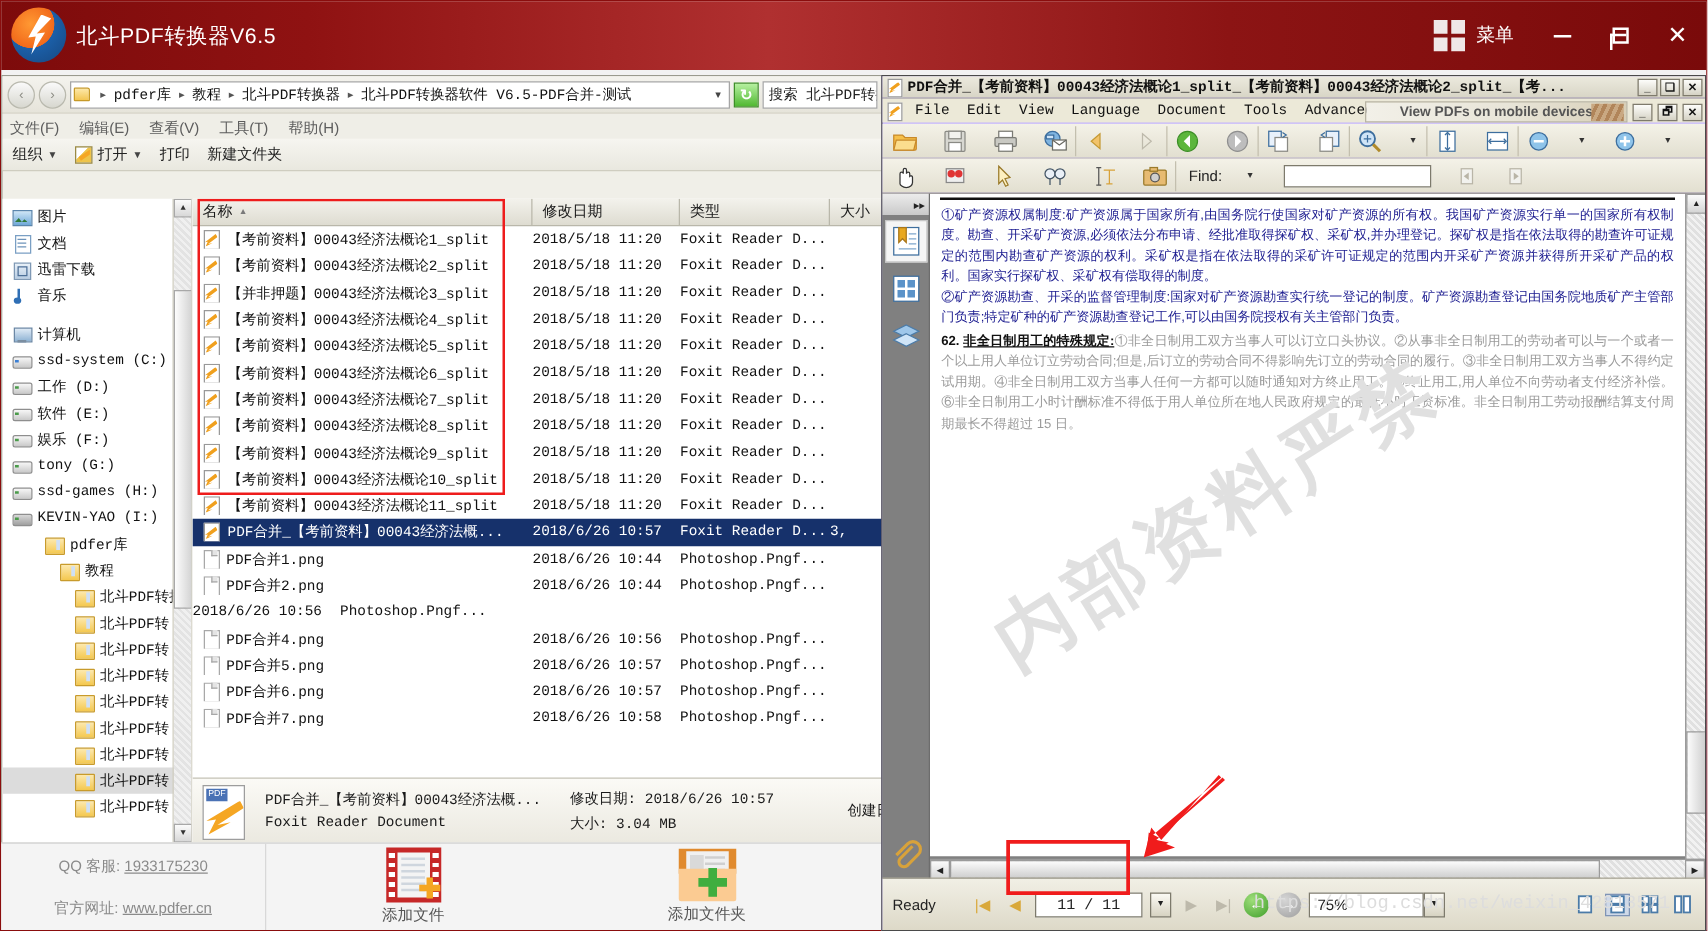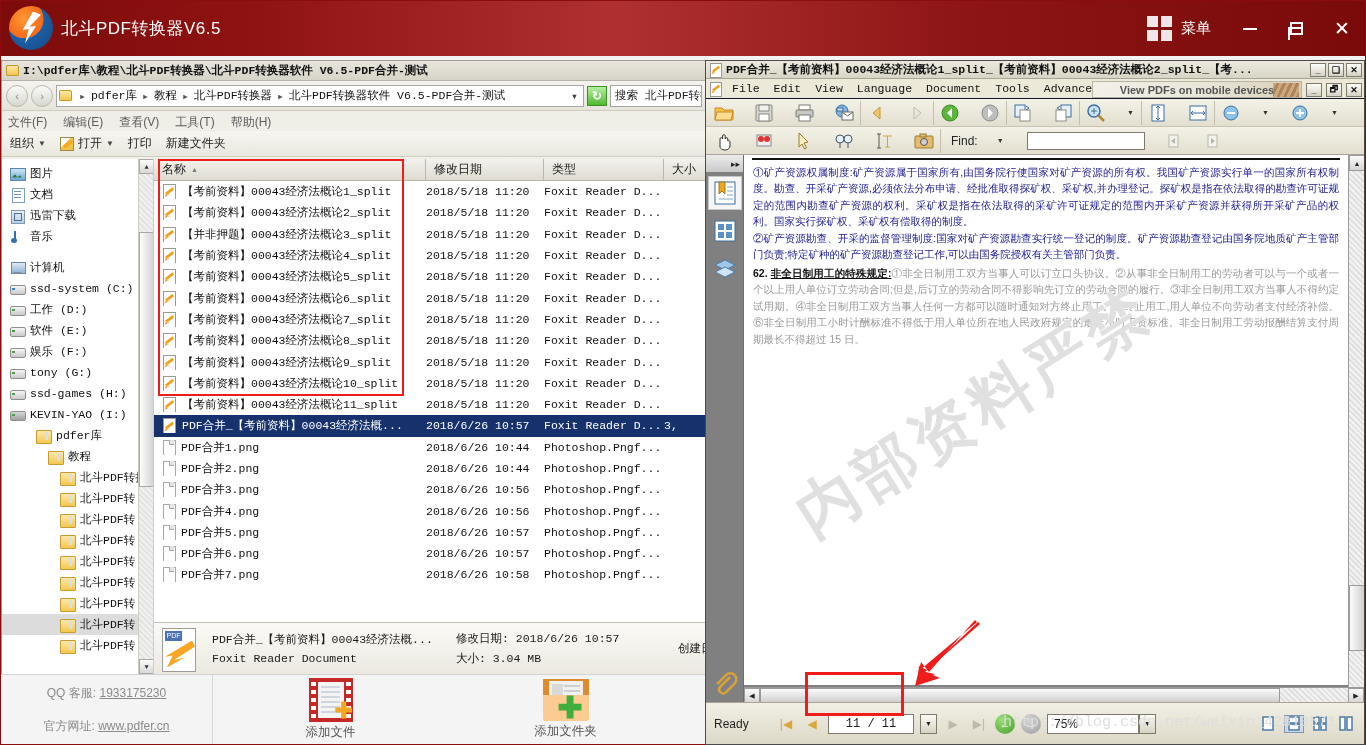--- a/index.html
+++ b/index.html
@@ -172,21 +172,21 @@
   .ico-addfolder .plus { position:absolute; left:15px; top:18px; color:#3fae3f; font-size: 30px; line-height: 22px; font-weight: bold; }
   .btn-col.clear { width: 200px; }
   .ico-clear { width: 44px; height: 38px; position: relative; }
   .ico-clear .bar { position:absolute; left:4px; top:22px; width:36px; height:9px; background:#f0c040; border-radius: 2px; }
   .ico-clear .circ { position:absolute; right:-10px; top:0; width:34px; height:34px; border-radius:50%; background:#d32020; }
   .ico-clear .circ::after { content:'✕'; position:absolute; left:8px; top:5px; color:#fff; font-size:18px; }
 
   
   .foxit {
     position: absolute; left: 705px; top: 60px; width: 660px; height: 685px;
-    background: #0f172a; border: 1px solid #4a4a4a;
+    background: #c4b5fd; border: 1px solid #4a4a4a;
   }
   .fx-title {
     height: 18px; background: linear-gradient(180deg,#eceade,#d8d5c6);
     display: flex; align-items: center; padding-left: 3px; gap: 4px;
     border-bottom: 1px solid #a8a498;
     font-family: "Liberation Mono", monospace; font-size: 11.5px; font-weight: bold; color: #111;
   }
   .fx-foxit-ico { width: 13px; height: 14px; position: relative; flex:0 0 auto; }
   .fx-foxit-ico::before { content:''; position:absolute; left:1px; top:0; width:10px; height:13px; background:#fff; border:1px solid #999; }
   .fx-foxit-ico::after { content:''; position:absolute; left:2px; top:3px; width:9px; height:9px; background:#f0a01e; clip-path: polygon(85% 0,100% 25%,25% 80%,60% 72%,5% 100%,22% 62%,0 66%); }
@@ -303,24 +303,20 @@
             <span class="sq-outer"></span>
           </div>
         <div class="winbtn">
             <span class="x-icon">✕</span>
           </div>
       </div>
     </div>
 
     <div class="explorer">
 
-      <div class="exp-titlebar">
-        <span class="mini-folder"></span>
-        <span>I:\pdfer库\教程\北斗PDF转换器\北斗PDF转换器软件 V6.5-PDF合并-测试</span>
-      </div>
 
       <div class="exp-nav">
         <div class="navbtn">
             <span>‹</span>
           </div>
         <div class="navbtn">
             <span>›</span>
           </div>
         <div class="crumbbar">
           <span class="mini-folder"></span>
@@ -602,24 +598,20 @@
               <div class="fl-row">
                 <div class="c-name">
                   <span class="ico-png"></span>
                   <span>PDF合并2.png</span>
                 </div>
                 <div class="c-date">2018/6/26 10:44</div>
                 <div class="c-type">Photoshop.Pngf...</div>
                 <div class="c-size"></div>
               </div>
               <div class="fl-row">
-                <div class="c-name">
-                  <span class="ico-png"></span>
-                  <span>PDF合并3.png</span>
-                </div>
                 <div class="c-date">2018/6/26 10:56</div>
                 <div class="c-type">Photoshop.Pngf...</div>
                 <div class="c-size"></div>
               </div>
               <div class="fl-row">
                 <div class="c-name">
                   <span class="ico-png"></span>
                   <span>PDF合并4.png</span>
                 </div>
                 <div class="c-date">2018/6/26 10:56</div>

